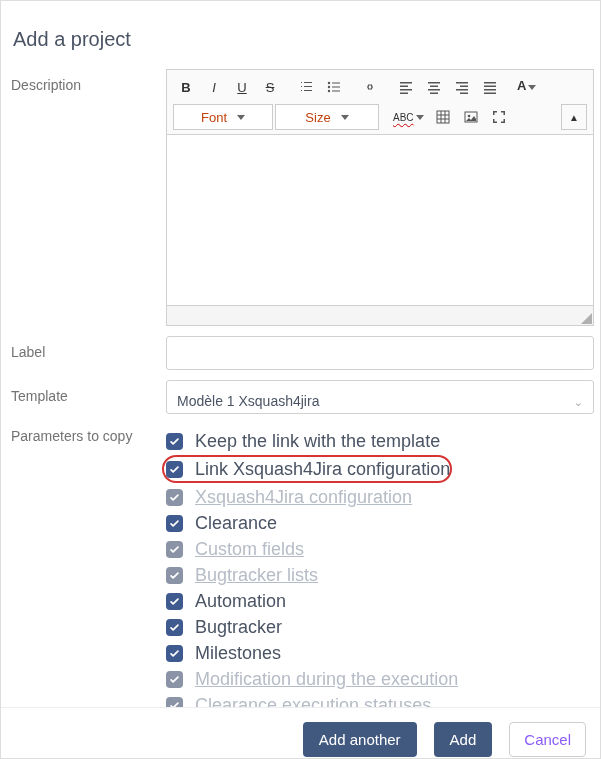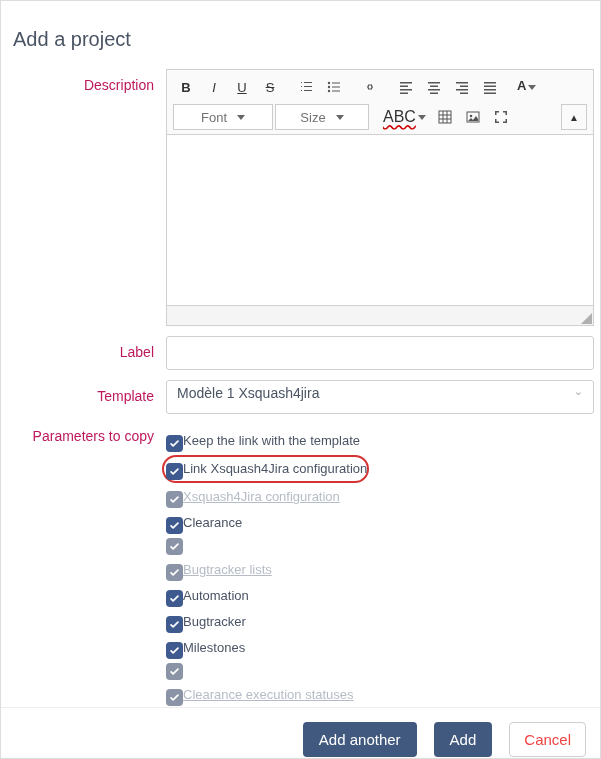--- a/index.html
+++ b/index.html
@@ -36,24 +36,23 @@
   .body::-webkit-scrollbar-track { background: #f0f0f0; }
   .body::-webkit-scrollbar-thumb { background: #c1c1c1; }
   .form-row {
     display: flex;
     align-items: flex-start;
     margin-bottom: 10px;
   }
   .form-label {
     width: 155px;
     min-width: 155px;
-    text-align: right;
     padding-right: 12px;
     padding-top: 8px;
-    color: #be185d;
+    color: #737373;
     font-size: 14px;
   }
   .form-control {
     flex: 1;
   }
   
   .rte {
     border: 1px solid #d0d0d0;
   }
   .rte-toolbar {
@@ -77,21 +76,21 @@
     color: #333;
     cursor: pointer;
     padding: 0 3px;
   }
   .rte-toolbar .sel {
     border: 1px solid #ccc;
     background: #fff;
     padding: 0 6px;
     gap: 8px;
     font-size: 13px;
-    color: #737373;
+    color: #c2410c;
   }
   .rte-toolbar .sep {
     width: 6px;
   }
   .rte-area {
     min-height: 170px;
     background: #fff;
   }
   .rte-status {
     background: #f5f5f5;
@@ -116,36 +115,36 @@
     font-size: 14px;
     color: #4a5464;
   }
   .select {
     width: 100%;
     height: 34px;
     border: 1px solid #d0d0d0;
     border-radius: 3px;
     padding: 4px 10px;
     display: flex;
-    align-items: flex-start;
+    align-items: flex-end;
     justify-content: space-between;
     font-size: 14px;
     color: #4a5464;
     background: #fff;
     cursor: pointer;
   }
   .chev { color: #aaa; font-size: 11px; }
   
   .checklist { padding-top: 4px; }
   .check-row {
     display: flex;
-    align-items: flex-end;
-    gap: 0;
+    align-items: center;
+    gap: 12px;
     padding: 2px 0;
-    font-size: 13px;
+    font-size: 18px;
     line-height: 22px;
   }
   .check-row.highlight {
     border: 2.5px solid #d63333;
     border-radius: 14px;
     padding: 1px 0 1px 2px;
     margin: -1px -14px -1px -4px;
     width: fit-content;
   }
   .highlight-wrapper { margin: 2px 0; }
@@ -178,21 +177,21 @@
     background: #42597f;
     color: #fff;
     border: none;
     border-radius: 4px;
     padding: 8px 16px;
     font-size: 15px;
     cursor: pointer;
   }
   .btn-secondary {
     background: #fff;
-    color: #ef4444;
+    color: #8b5cf6;
     border: 1px solid #cfcfcf;
     border-radius: 4px;
     padding: 8px 14px;
     font-size: 15px;
     cursor: pointer;
   }
   .under { text-decoration: underline; }
   .strike { text-decoration: line-through; }
   .ico { display:inline-flex; }
   .ico svg { width:16px; height:16px; }
@@ -277,27 +276,27 @@
             <span class="btn">
                 <span class="fontA"><span style="font-weight:bold; position:relative; top:-2px;">A</span><span class="colorbar"></span></span>
                 <span class="tri-down"></span>
               </span>
 
             <div class="row2">
               <span class="sel" style="width:100px;">
                 <span>Font</span>
                 <span class="tri-down"></span>
               </span>
-              <span class="sel" style="width:94px;">
+              <span class="sel" style="width:104px;">
                 <span>Size</span>
                 <span class="tri-down"></span>
               </span>
               <span class="sep"></span>
               <span class="btn">
-                  <span style="font-size:16px; text-decoration:underline wavy #c00; text-underline-offset:2px;">ABC</span>
+                  <span style="font-size:10px; text-decoration:underline wavy #c00; text-underline-offset:2px;">ABC</span>
                   <span class="tri-down"></span>
                 </span>
               <span class="btn ico">
                   <svg viewBox="0 0 16 16">
                     <rect x="2" y="2" width="12" height="12" fill="none" stroke="#555"></rect>
                     <path d="M2 6h12M2 10h12M6 2v12M10 2v12" stroke="#555"></path>
                   </svg>
                 </span>
               <span class="btn ico">
                   <svg viewBox="0 0 16 16">
@@ -378,20 +377,21 @@
               </svg>
             </span>
             <span class="label">Clearance</span>
           </div>
           <div class="check-row disabled">
             <span class="cb off">
               <svg viewBox="0 0 16 16">
                 <path d="M3 8.5l3 3 7-7" stroke="#fff" stroke-width="2.5" fill="none" stroke-linecap="round" stroke-linejoin="round"></path>
               </svg>
             </span>
+            <span class="label">Custom fields</span>
           </div>
           <div class="check-row disabled">
             <span class="cb off">
               <svg viewBox="0 0 16 16">
                 <path d="M3 8.5l3 3 7-7" stroke="#fff" stroke-width="2.5" fill="none" stroke-linecap="round" stroke-linejoin="round"></path>
               </svg>
             </span>
             <span class="label">Bugtracker lists</span>
           </div>
           <div class="check-row">
@@ -417,20 +417,21 @@
               </svg>
             </span>
             <span class="label">Milestones</span>
           </div>
           <div class="check-row disabled">
             <span class="cb off">
               <svg viewBox="0 0 16 16">
                 <path d="M3 8.5l3 3 7-7" stroke="#fff" stroke-width="2.5" fill="none" stroke-linecap="round" stroke-linejoin="round"></path>
               </svg>
             </span>
+            <span class="label">Modification during the execution</span>
           </div>
           <div class="check-row disabled">
             <span class="cb off">
               <svg viewBox="0 0 16 16">
                 <path d="M3 8.5l3 3 7-7" stroke="#fff" stroke-width="2.5" fill="none" stroke-linecap="round" stroke-linejoin="round"></path>
               </svg>
             </span>
             <span class="label">Clearance execution statuses</span>
           </div>
         </div>

